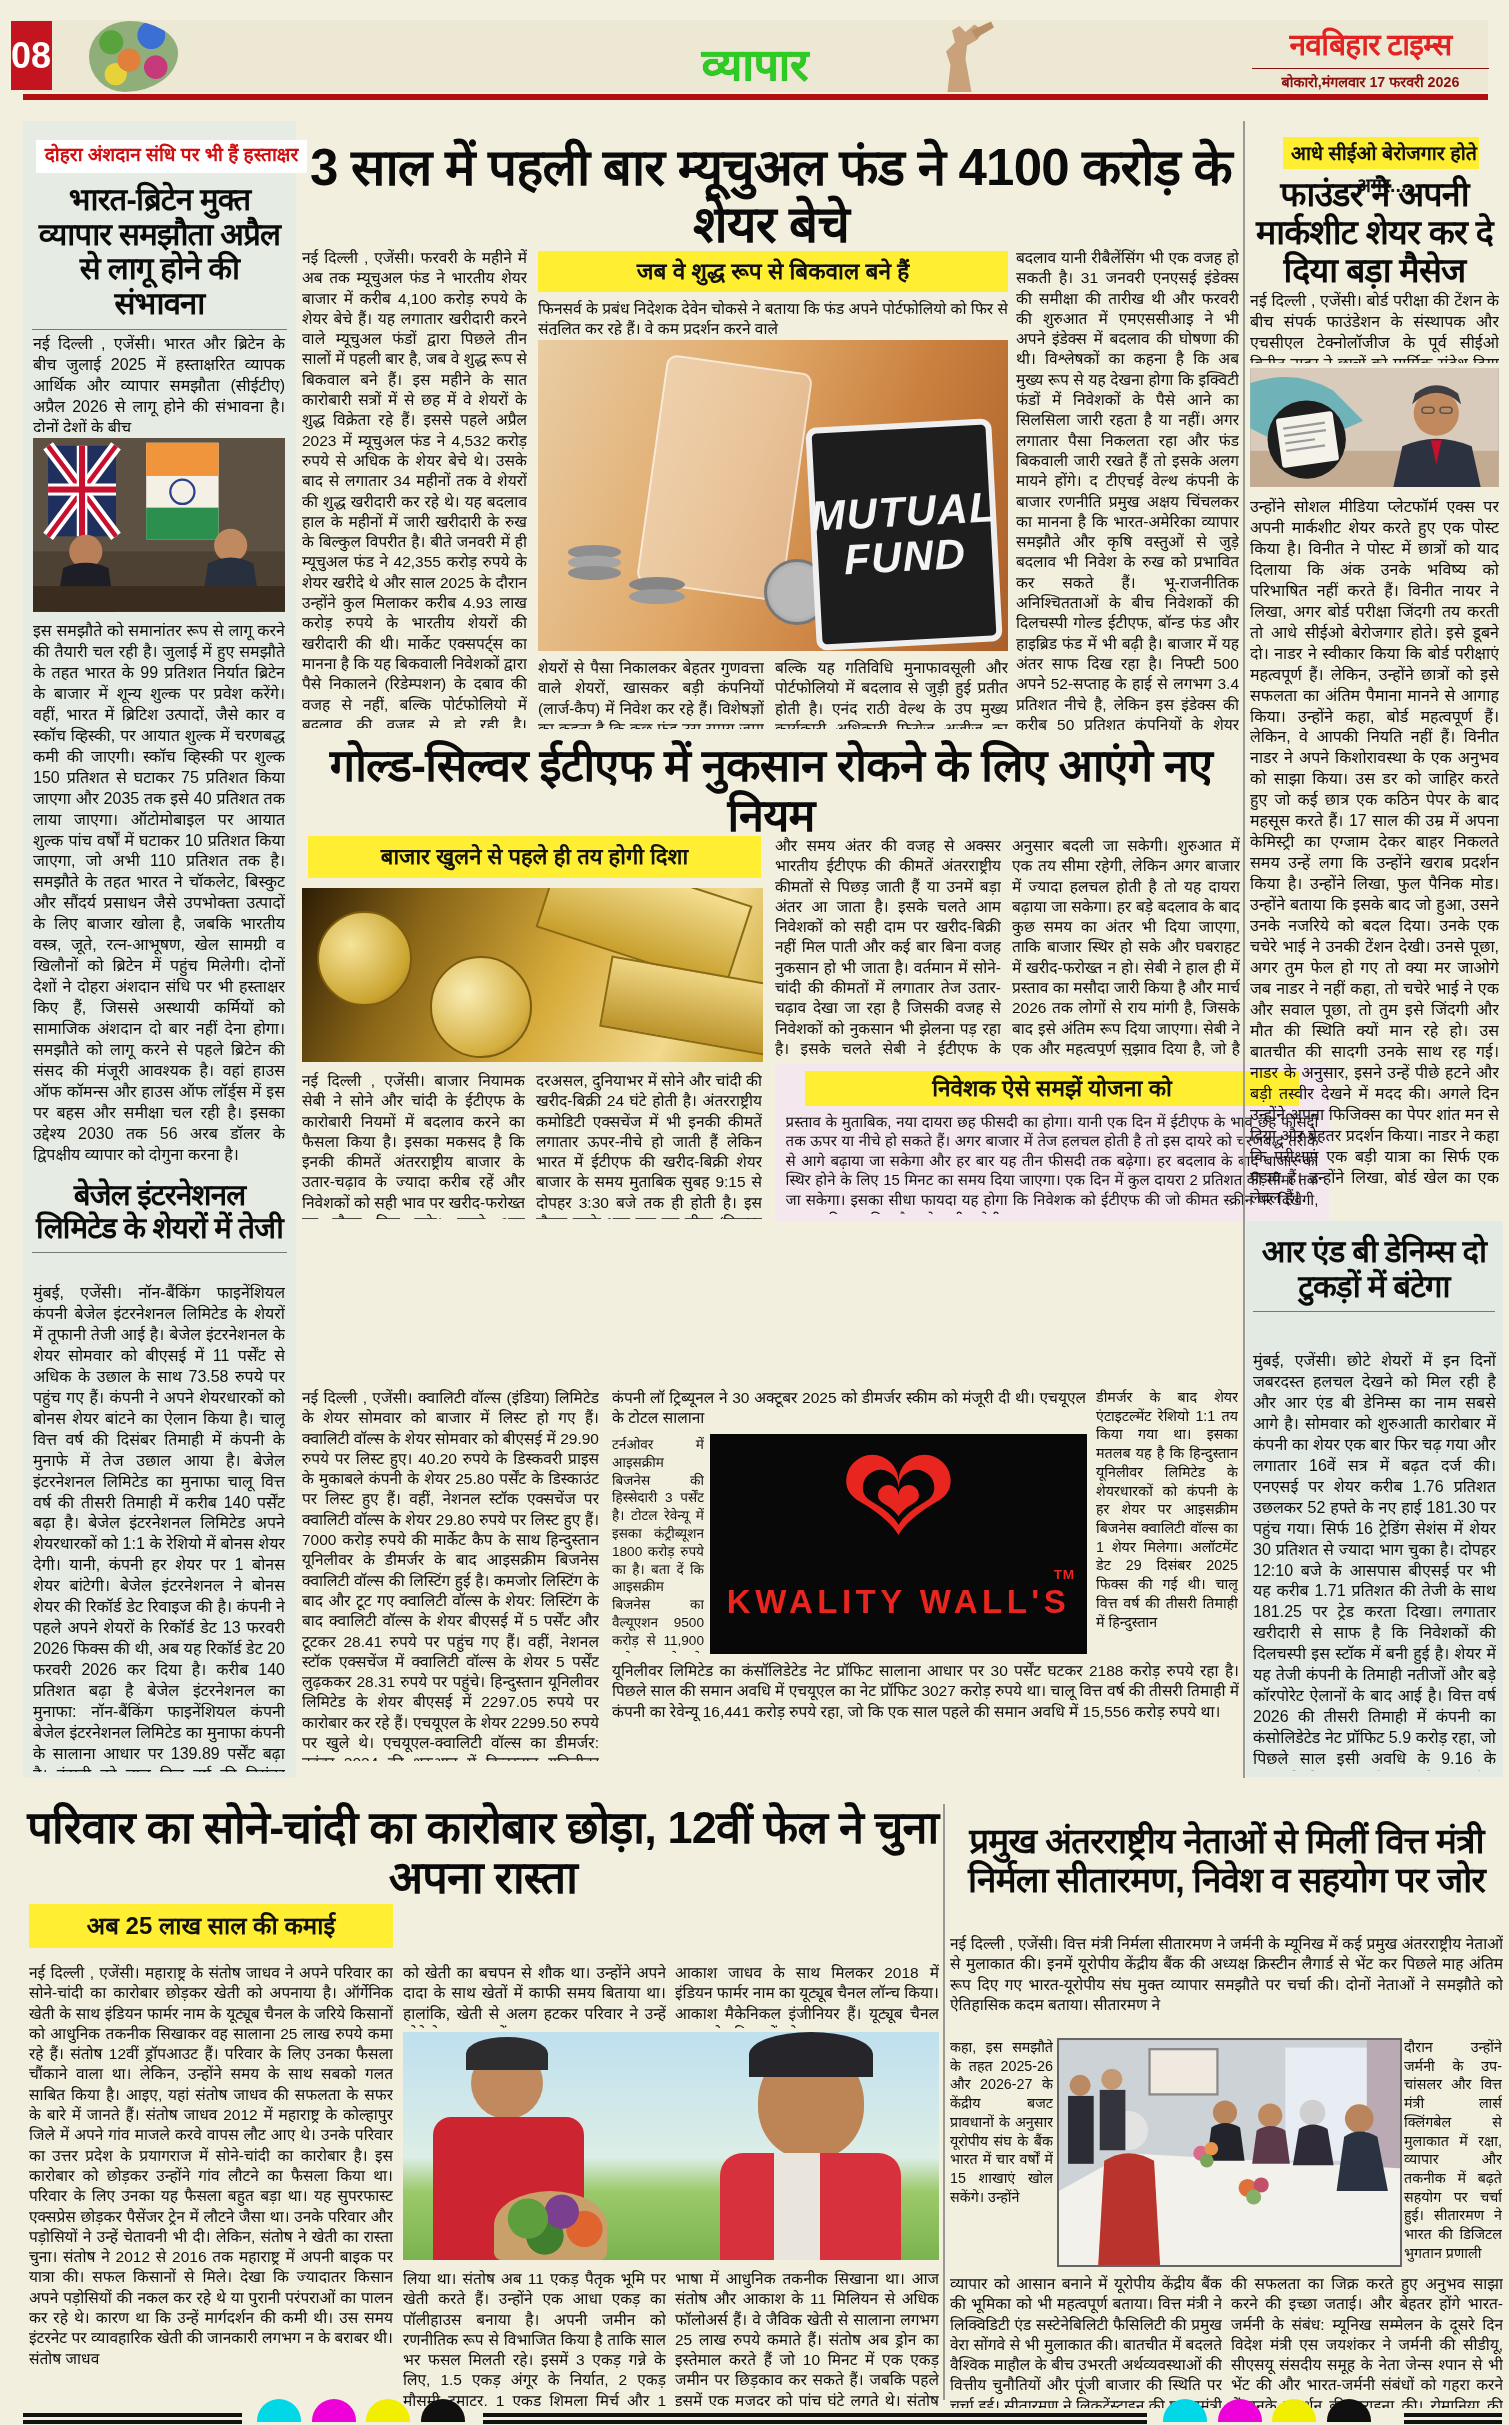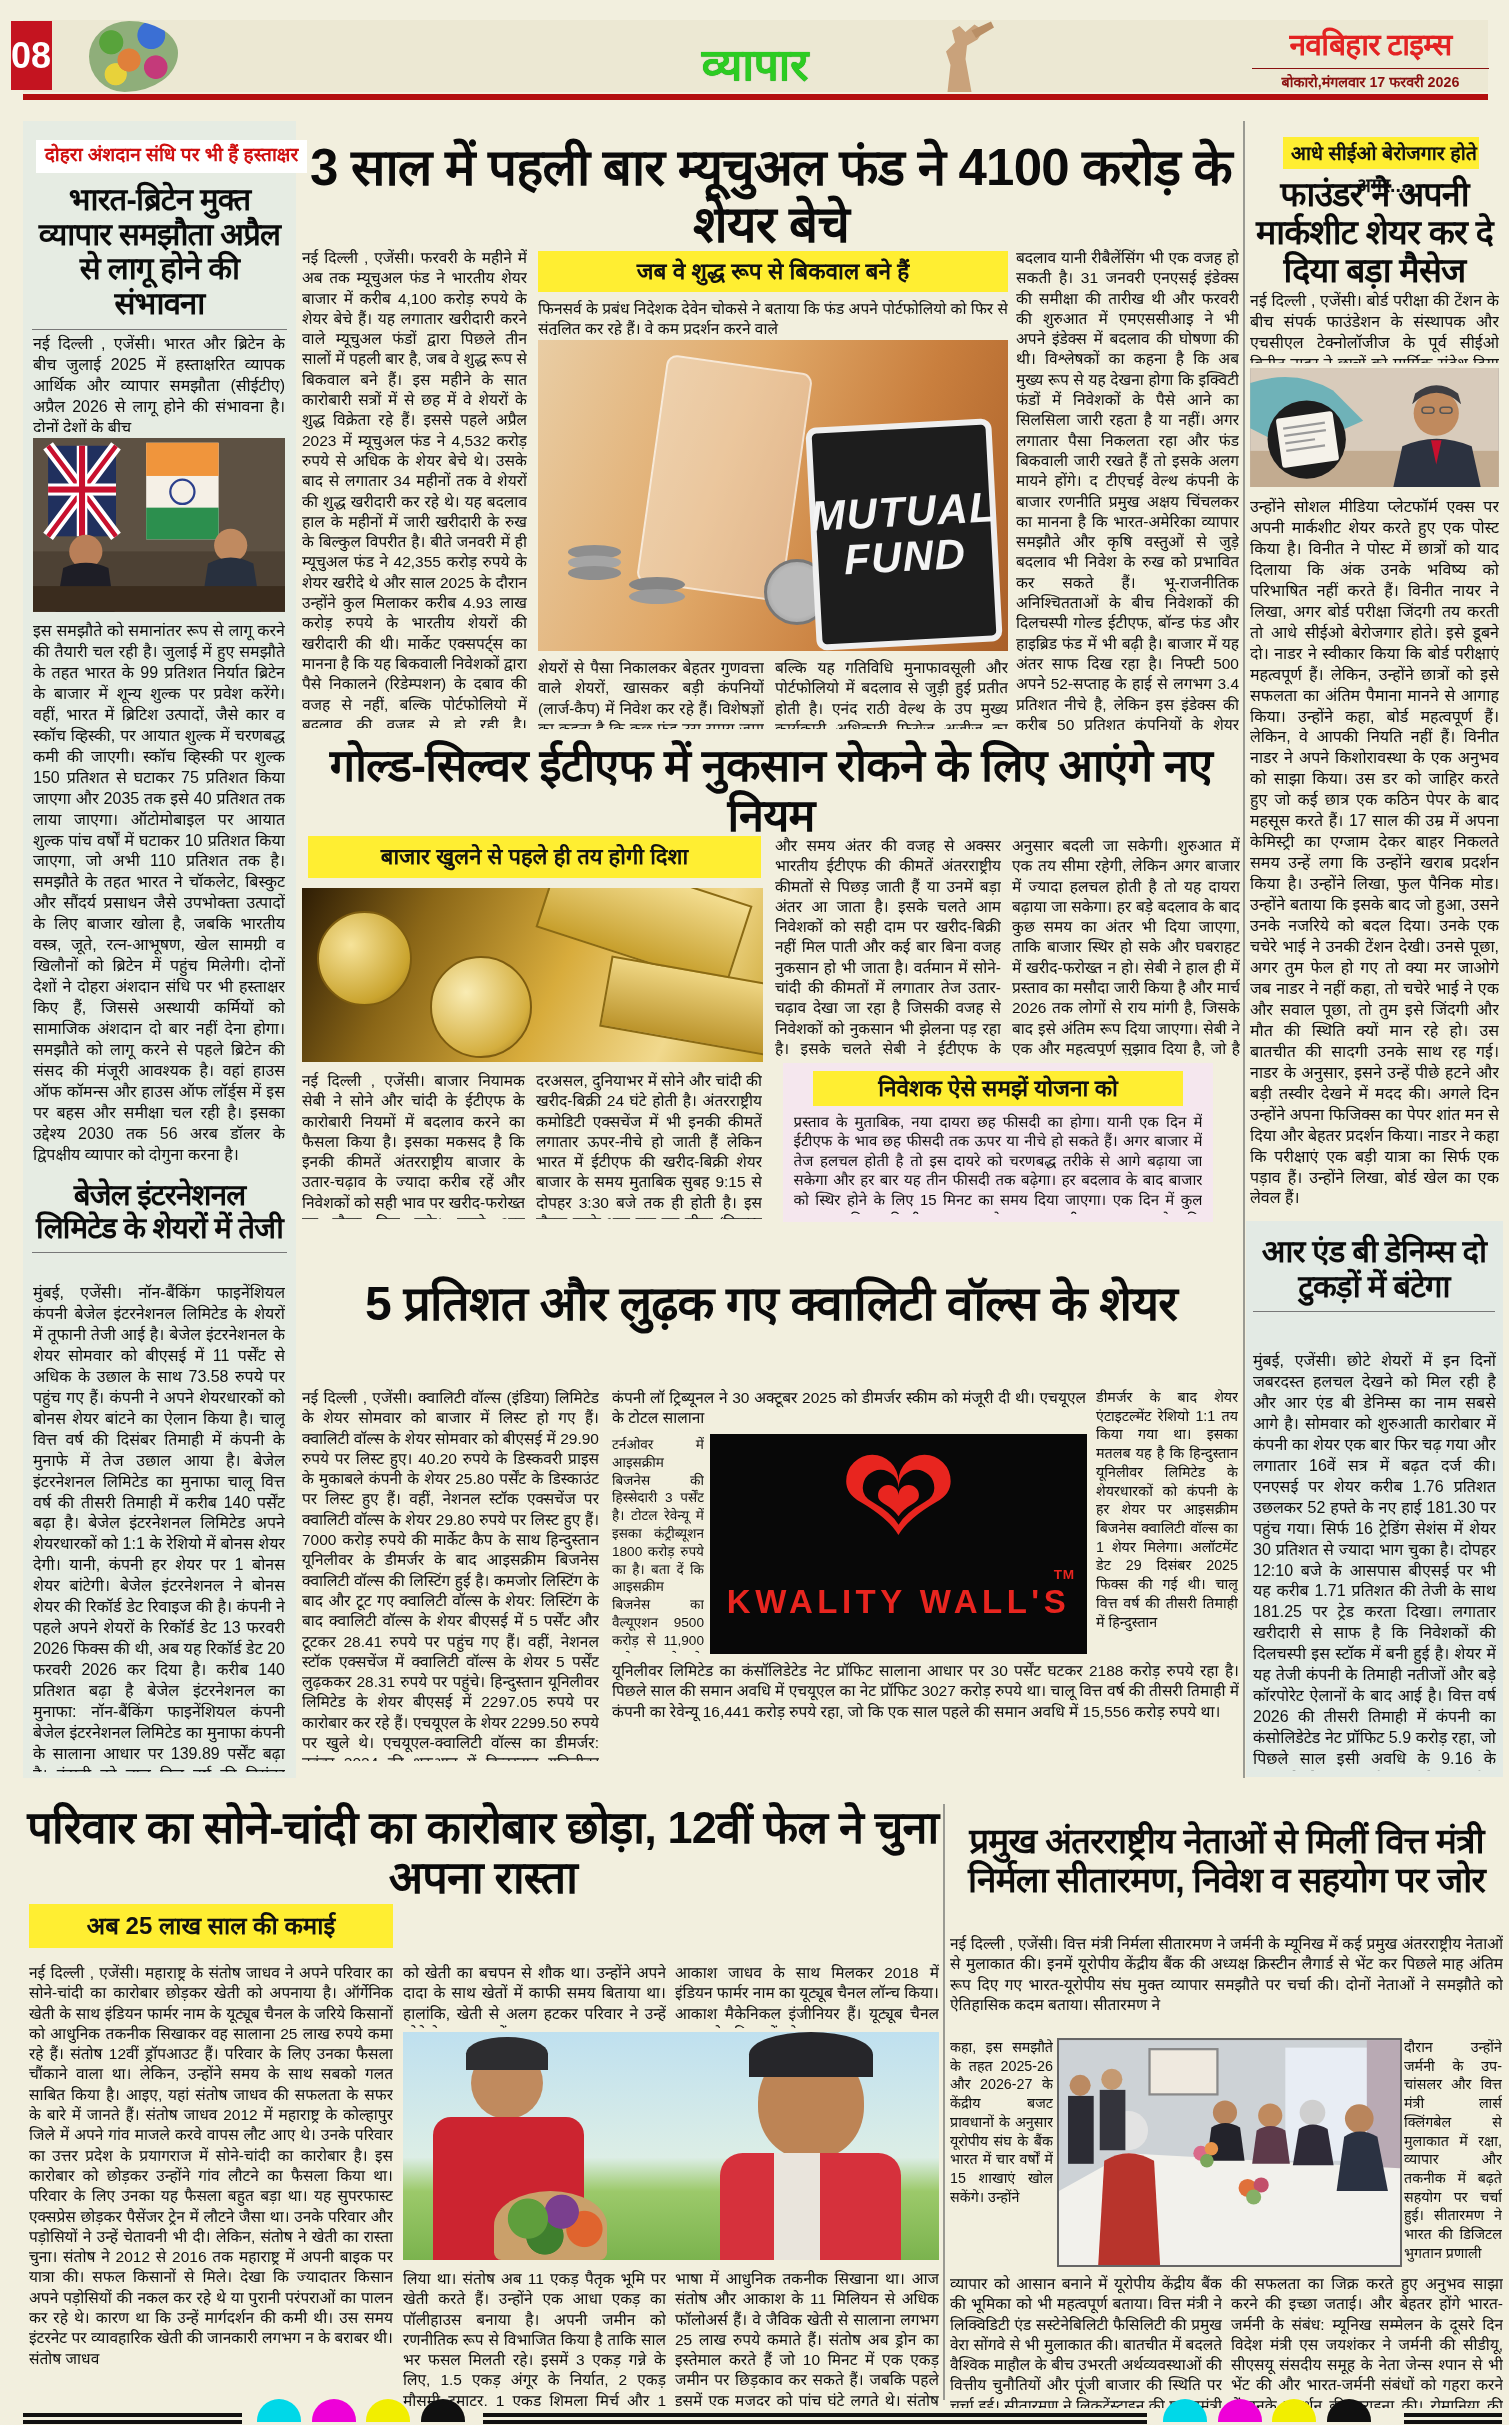--- a/index.html
+++ b/index.html
@@ -121,21 +121,21 @@
     <div style="position:absolute;left:242px;top:-15px;width:196px;height:83px;background:linear-gradient(180deg,#f3dd90,#c79f2c);transform:rotate(18deg);border:2.3px solid #8a6a14;"></div>
     <div style="position:absolute;left:302px;top:83px;width:181px;height:68px;background:linear-gradient(180deg,#efd684,#bb932a);transform:rotate(10deg);border:2.3px solid #8a6a14;"></div>
   </div>
 
   <div class="abs bd" style="left:302px;top:1071px;width:223px;height:148px;">नई दिल्ली , एजेंसी।  बाजार नियामक सेबी ने सोने और चांदी के ईटीएफ के कारोबारी नियमों में बदलाव करने का फैसला किया है। इसका मकसद है कि इनकी कीमतें अंतरराष्ट्रीय बाजार के उतार-चढ़ाव के ज्यादा करीब रहें और निवेशकों को सही भाव पर खरीद-फरोख्त का मौका मिल सके। इससे आम निवेशकों को काफी फायदा होगा और अनजाने नुकसान होने से बचाव हो सकेगा।</div>
   <div class="abs bd" style="left:536px;top:1071px;width:226px;height:148px;">दरअसल, दुनियाभर में सोने और चांदी की खरीद-बिक्री 24 घंटे होती है। अंतरराष्ट्रीय कमोडिटी एक्सचेंज में भी इनकी कीमतें लगातार ऊपर-नीचे हो जाती हैं लेकिन भारत में ईटीएफ की खरीद-बिक्री शेयर बाजार के समय मुताबिक सुबह 9:15 से दोपहर 3:30 बजे तक ही होती है। इस दौरान इनके भाव एक तय सीमा (फिक्स्ड प्राइस बैंड) के भीतर ही घट-बढ़ सकते हैं। इस तय सीमा</div>
 
   <div class="abs bd" style="left:775px;top:836px;width:226px;height:220px;">और समय अंतर की वजह से अक्सर भारतीय ईटीएफ की कीमतें अंतरराष्ट्रीय कीमतों से पिछड़ जाती हैं या उनमें बड़ा अंतर आ जाता है। इसके चलते आम निवेशकों को सही दाम पर खरीद-बिक्री नहीं मिल पाती और कई बार बिना वजह नुकसान हो भी जाता है। वर्तमान में सोने-चांदी की कीमतों में लगातार तेज उतार-चढ़ाव देखा जा रहा है जिसकी वजह से निवेशकों को नुकसान भी झेलना पड़ रहा है। इसके चलते सेबी ने ईटीएफ के कारोबारी नियमों में बदलाव का प्रस्ताव रखा है। सेबी ने अब 'डायनामिक प्राइस बैंड' लागू करने का सुझाव दिया है। इसका मतलब यह है कि कीमतों की सीमा बाजार की स्थिति के</div>
   <div class="abs bd" style="left:1012px;top:836px;width:228px;height:220px;">अनुसार बदली जा सकेगी। शुरुआत में एक तय सीमा रहेगी, लेकिन अगर बाजार में ज्यादा हलचल होती है तो यह दायरा बढ़ाया जा सकेगा। हर बड़े बदलाव के बाद कुछ समय का अंतर भी दिया जाएगा, ताकि बाजार स्थिर हो सके और घबराहट में खरीद-फरोख्त न हो। सेबी ने हाल ही में प्रस्ताव का मसौदा जारी किया है और मार्च 2026 तक लोगों से राय मांगी है, जिसके बाद इसे अंतिम रूप दिया जाएगा। सेबी ने एक और महत्वपूर्ण सुझाव दिया है, जो है 'प्री-ओपन सेशन' की शुरुआत। शेयर बाजार की तरह अब गोल्ड और सिल्वर ईटीएफ के लिए भी बाजार खुलने से पहले एक खास सत्र हो सकता है।</div>
 
-  <div class="abs infobox" style="left:775px;top:1063px;width:430px;height:159px;margin-left:8px;">
+  <div class="abs infobox" style="left:775px;top:1063px;width:554px;height:159px;">
     <div class="k-y" style="margin:7.5px 30px 0 30px;height:35px;font-size:22.6px;line-height:35px;">निवेशक ऐसे समझें योजना को</div>
     <div class="bd" style="margin:6px 10.6px;font-size:15px;height:102px;">प्रस्ताव के मुताबिक, नया दायरा छह फीसदी का होगा। यानी एक दिन में ईटीएफ के भाव छह फीसदी तक ऊपर या नीचे हो सकते हैं। अगर बाजार में तेज हलचल होती है तो इस दायरे को चरणबद्ध तरीके से आगे बढ़ाया जा सकेगा और हर बार यह तीन फीसदी तक बढ़ेगा। हर बदलाव के बाद बाजार को स्थिर होने के लिए 15 मिनट का समय दिया जाएगा। एक दिन में कुल दायरा 2 प्रतिशत की सीमा तक जा सकेगा। इसका सीधा फायदा यह होगा कि निवेशक को ईटीएफ की जो कीमत स्क्रीन पर दिखेगी, वह उसकी वास्तविक वैल्यू के करीब होगी।</div>
   </div>
 
   <div class="abs rule-v" style="left:1243px;top:121px;height:1657px;"></div>
 
   <div class="abs k-y" style="left:1283px;top:137px;width:190px;height:32px;font-size:19.6px;line-height:32px;padding-left:6px;">आधे सीईओ बेरोजगार होते अगर...,</div>
   <div class="abs hl ctr" style="left:1250px;top:175px;width:249px;font-size:34px;">फाउंडर ने अपनी मार्कशीट शेयर कर दे दिया बड़ा मैसेज</div>
   <div class="abs bd" style="left:1250px;top:291px;width:249px;height:72px;font-size:16px;">नई दिल्ली , एजेंसी। बोर्ड परीक्षा की टेंशन के बीच संपर्क फाउंडेशन के संस्थापक और एचसीएल टेक्नोलॉजीज के पूर्व सीईओ विनीत नाडर ने छात्रों को मार्मिक संदेश दिया है।</div>
 
@@ -153,21 +153,20 @@
     <rect x="228" y="52" width="16" height="8" rx="4" fill="none" stroke="#555" stroke-width="2"></rect>
     <rect x="252" y="52" width="16" height="8" rx="4" fill="none" stroke="#555" stroke-width="2"></rect>
   </svg>
 
   <div class="abs bd" style="left:1250px;top:497px;width:249px;height:716px;font-size:16px;">उन्होंने सोशल मीडिया प्लेटफॉर्म एक्स पर अपनी मार्कशीट शेयर करते हुए एक पोस्ट किया है। विनीत ने पोस्ट में छात्रों को याद दिलाया कि अंक उनके भविष्य को परिभाषित नहीं करते हैं। विनीत नायर ने लिखा, अगर बोर्ड परीक्षा जिंदगी तय करती तो आधे सीईओ बेरोजगार होते। इसे डूबने दो। नाडर ने स्वीकार किया कि बोर्ड परीक्षाएं महत्वपूर्ण हैं। लेकिन, उन्होंने छात्रों को इसे सफलता का अंतिम पैमाना मानने से आगाह किया। उन्होंने कहा, बोर्ड महत्वपूर्ण हैं। लेकिन, वे आपकी नियति नहीं हैं। विनीत नाडर ने अपने किशोरावस्था के एक अनुभव को साझा किया। उस डर को जाहिर करते हुए जो कई छात्र एक कठिन पेपर के बाद महसूस करते हैं। 17 साल की उम्र में अपना केमिस्ट्री का एग्जाम देकर बाहर निकलते समय उन्हें लगा कि उन्होंने खराब प्रदर्शन किया है। उन्होंने लिखा, फुल पैनिक मोड। उन्होंने बताया कि इसके बाद जो हुआ, उसने उनके नजरिये को बदल दिया। उनके एक चचेरे भाई ने उनकी टेंशन देखी। उनसे पूछा, अगर तुम फेल हो गए तो क्या मर जाओगे जब नाडर ने नहीं कहा, तो चचेरे भाई ने एक और सवाल पूछा, तो तुम इसे जिंदगी और मौत की स्थिति क्यों मान रहे हो। उस बातचीत की सादगी उनके साथ रह गई। नाडर के अनुसार, इसने उन्हें पीछे हटने और बड़ी तस्वीर देखने में मदद की। अगले दिन उन्होंने अपना फिजिक्स का पेपर शांत मन से दिया और बेहतर प्रदर्शन किया। नाडर ने कहा कि परीक्षाएं एक बड़ी यात्रा का सिर्फ एक पड़ाव हैं। उन्होंने लिखा, बोर्ड खेल का एक लेवल हैं।</div>
 
   <div class="abs tintR" style="left:1246px;top:1221px;width:257px;height:556px;"></div>
   <div class="abs hl ctr" style="left:1253px;top:1235px;width:242px;font-size:31px;border-bottom:1.5px solid #777;padding-bottom:7px;">आर एंड बी डेनिम्स दो टुकड़ों में बंटेगा</div>
   <div class="abs bd" style="left:1253px;top:1351px;width:243px;height:420px;font-size:16px;">मुंबई, एजेंसी। छोटे शेयरों में इन दिनों जबरदस्त हलचल देखने को मिल रही है और आर एंड बी डेनिम्स का नाम सबसे आगे है। सोमवार को शुरुआती कारोबार में कंपनी का शेयर एक बार फिर चढ़ गया और लगातार 16वें सत्र में बढ़त दर्ज की। एनएसई पर शेयर करीब 1.76 प्रतिशत उछलकर 52 हफ्ते के नए हाई 181.30 पर पहुंच गया। सिर्फ 16 ट्रेडिंग सेशंस में शेयर 30 प्रतिशत से ज्यादा भाग चुका है। दोपहर 12:10 बजे के आसपास बीएसई पर भी यह करीब 1.71 प्रतिशत की तेजी के साथ 181.25 पर ट्रेड करता दिखा। लगातार खरीदारी से साफ है कि निवेशकों की दिलचस्पी इस स्टॉक में बनी हुई है। शेयर में यह तेजी कंपनी के तिमाही नतीजों और बड़े कॉरपोरेट ऐलानों के बाद आई है। वित्त वर्ष 2026 की तीसरी तिमाही में कंपनी का कंसोलिडेटेड नेट प्रॉफिट 5.9 करोड़ रहा, जो पिछले साल इसी अवधि के 9.16 के मुकाबले से बदलाव दिखाता है। हालांकि, मुनाफे में गिरावट के बावजूद कंपनी की ऑपरेशंस से कंसोलिडेटेड रेवेन्यू 18.66 प्रतिशत बढ़कर 113.03 करोड़ पहुंच गया, जो पिछले साल 95.25 करोड़ था। यानी बिक्री के मोर्चे पर भी कंपनी अच्छी बढ़त हासिल कर चुकी है, लेकिन मुनाफे पर दबाव साफ दिख रहा है। कंपनी के बोर्ड ने 14 फरवरी को कई अहम फैसले भी लिए।</div>
 
-  <div class="abs hl ctr" style="left:300px;top:1277px;width:942px;font-size:48px;">5 प्रतिशत और लुढ़क गए क्वालिटी वॉल्स के शेयर</div>
 
   <div class="abs bd" style="left:302px;top:1388px;width:297px;height:373px;">नई दिल्ली , एजेंसी।  क्वालिटी वॉल्स (इंडिया) लिमिटेड के शेयर सोमवार को बाजार में लिस्ट हो गए हैं। क्वालिटी वॉल्स के शेयर सोमवार को बीएसई में 29.90 रुपये पर लिस्ट हुए। 40.20 रुपये के डिस्कवरी प्राइस के मुकाबले कंपनी के शेयर 25.80 पर्सेंट के डिस्काउंट पर लिस्ट हुए हैं। वहीं, नेशनल स्टॉक एक्सचेंज पर क्वालिटी वॉल्स के शेयर 29.80 रुपये पर लिस्ट हुए हैं। 7000 करोड़ रुपये की मार्केट कैप के साथ हिन्दुस्तान यूनिलीवर के डीमर्जर के बाद आइसक्रीम बिजनेस क्वालिटी वॉल्स की लिस्टिंग हुई है। कमजोर लिस्टिंग के बाद और टूट गए क्वालिटी वॉल्स के शेयर: लिस्टिंग के बाद क्वालिटी वॉल्स के शेयर बीएसई में 5 पर्सेंट और टूटकर 28.41 रुपये पर पहुंच गए हैं। वहीं, नेशनल स्टॉक एक्सचेंज में क्वालिटी वॉल्स के शेयर 5 पर्सेंट लुढ़ककर 28.31 रुपये पर पहुंचे। हिन्दुस्तान यूनिलीवर लिमिटेड के शेयर बीएसई में 2297.05 रुपये पर कारोबार कर रहे हैं। एचयूएल के शेयर 2299.50 रुपये पर खुले थे। एचयूएल-क्वालिटी वॉल्स का डीमर्जर: नवंबर 2024 की शुरुआत में हिन्दुस्तान यूनिलीवर लिमिटेड ने आइसक्रीम बिजनेस क्वालिटी वॉल्स के डीमर्जर को मंजूरी दी थी। कंपनी का आइसक्रीम बिजनेस क्वालिटी वॉल्स, कॉर्नेटो और मैग्नम जैसे पॉपुलर ब्रांड्स को ऑपरेट करता है। नेशनल</div>
   <div class="abs bd" style="left:612px;top:1388px;width:474px;height:44px;">कंपनी लॉ ट्रिब्यूनल  ने 30 अक्टूबर 2025 को डीमर्जर स्कीम को मंजूरी दी थी। एचयूएल  के टोटल सालाना</div>
   <div class="abs bd" style="left:612px;top:1436px;width:92px;height:217px;font-size:13.6px;">टर्नओवर में आइसक्रीम बिजनेस की हिस्सेदारी 3 पर्सेंट है। टोटल रेवेन्यू में इसका कंट्रीब्यूशन 1800 करोड़ रुपये का है। बता दें कि आइसक्रीम बिजनेस का वैल्यूएशन 9500 करोड़ से 11,900 करोड़ रुपये के बीच है। ब्रोकरेज हाउस ने डीमर्ज्ड इकाई की वैल्यू 40-50 रुपये आंकी है। एचयूएल के हर शेयर पर क्वालिटी वॉल्स का 1 शेयर</div>
 
   <div class="abs" style="left:710px;top:1434px;width:377px;height:220px;background:#080808;overflow:hidden;">
     <div style="position:absolute;left:50%;top:63px;transform:translate(-50%,-50%);font-size:143px;color:#e8251f;line-height:1;">❤</div>
     <div style="position:absolute;left:50%;top:65px;transform:translate(-50%,-50%);font-size:98px;color:#080808;line-height:1;">❤</div>
     <div style="position:absolute;left:50%;top:68px;transform:translate(-50%,-50%);font-size:56px;color:#e8251f;line-height:1;">❤</div>
     <div class="kwtext" style="position:absolute;left:0;right:0;bottom:33px;text-align:center;font-size:33px;">KWALITY WALL'S</div>

